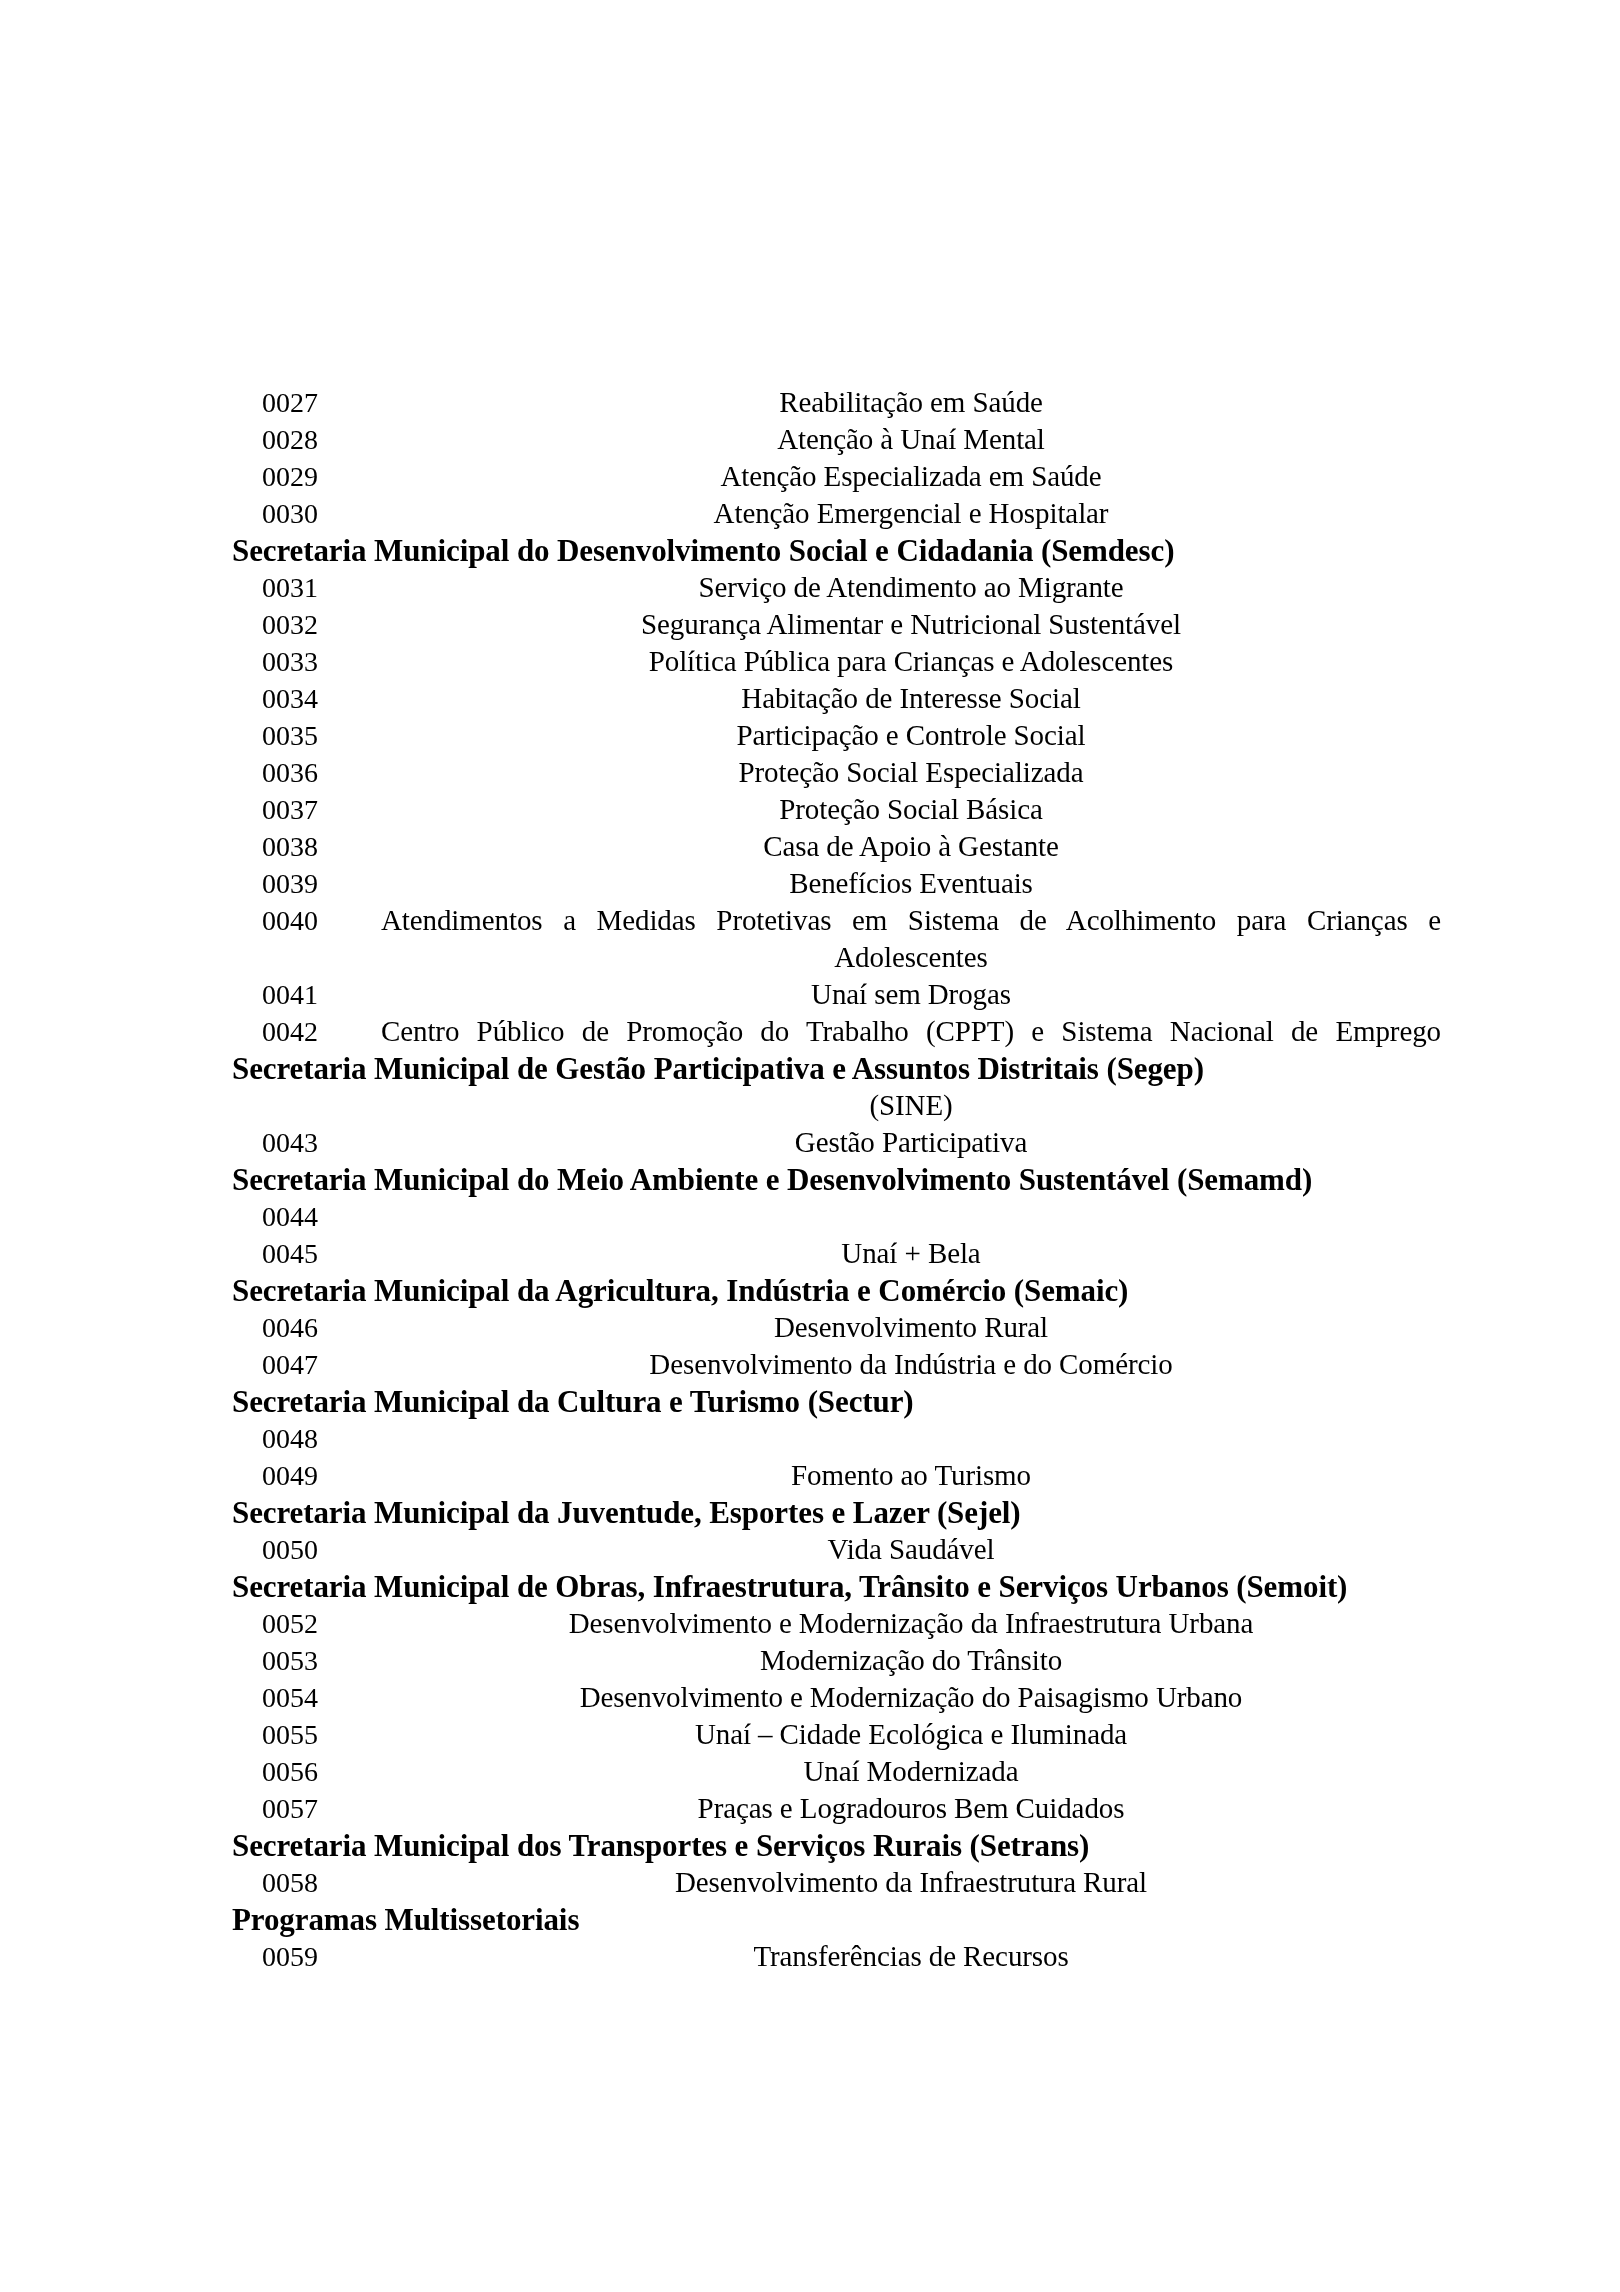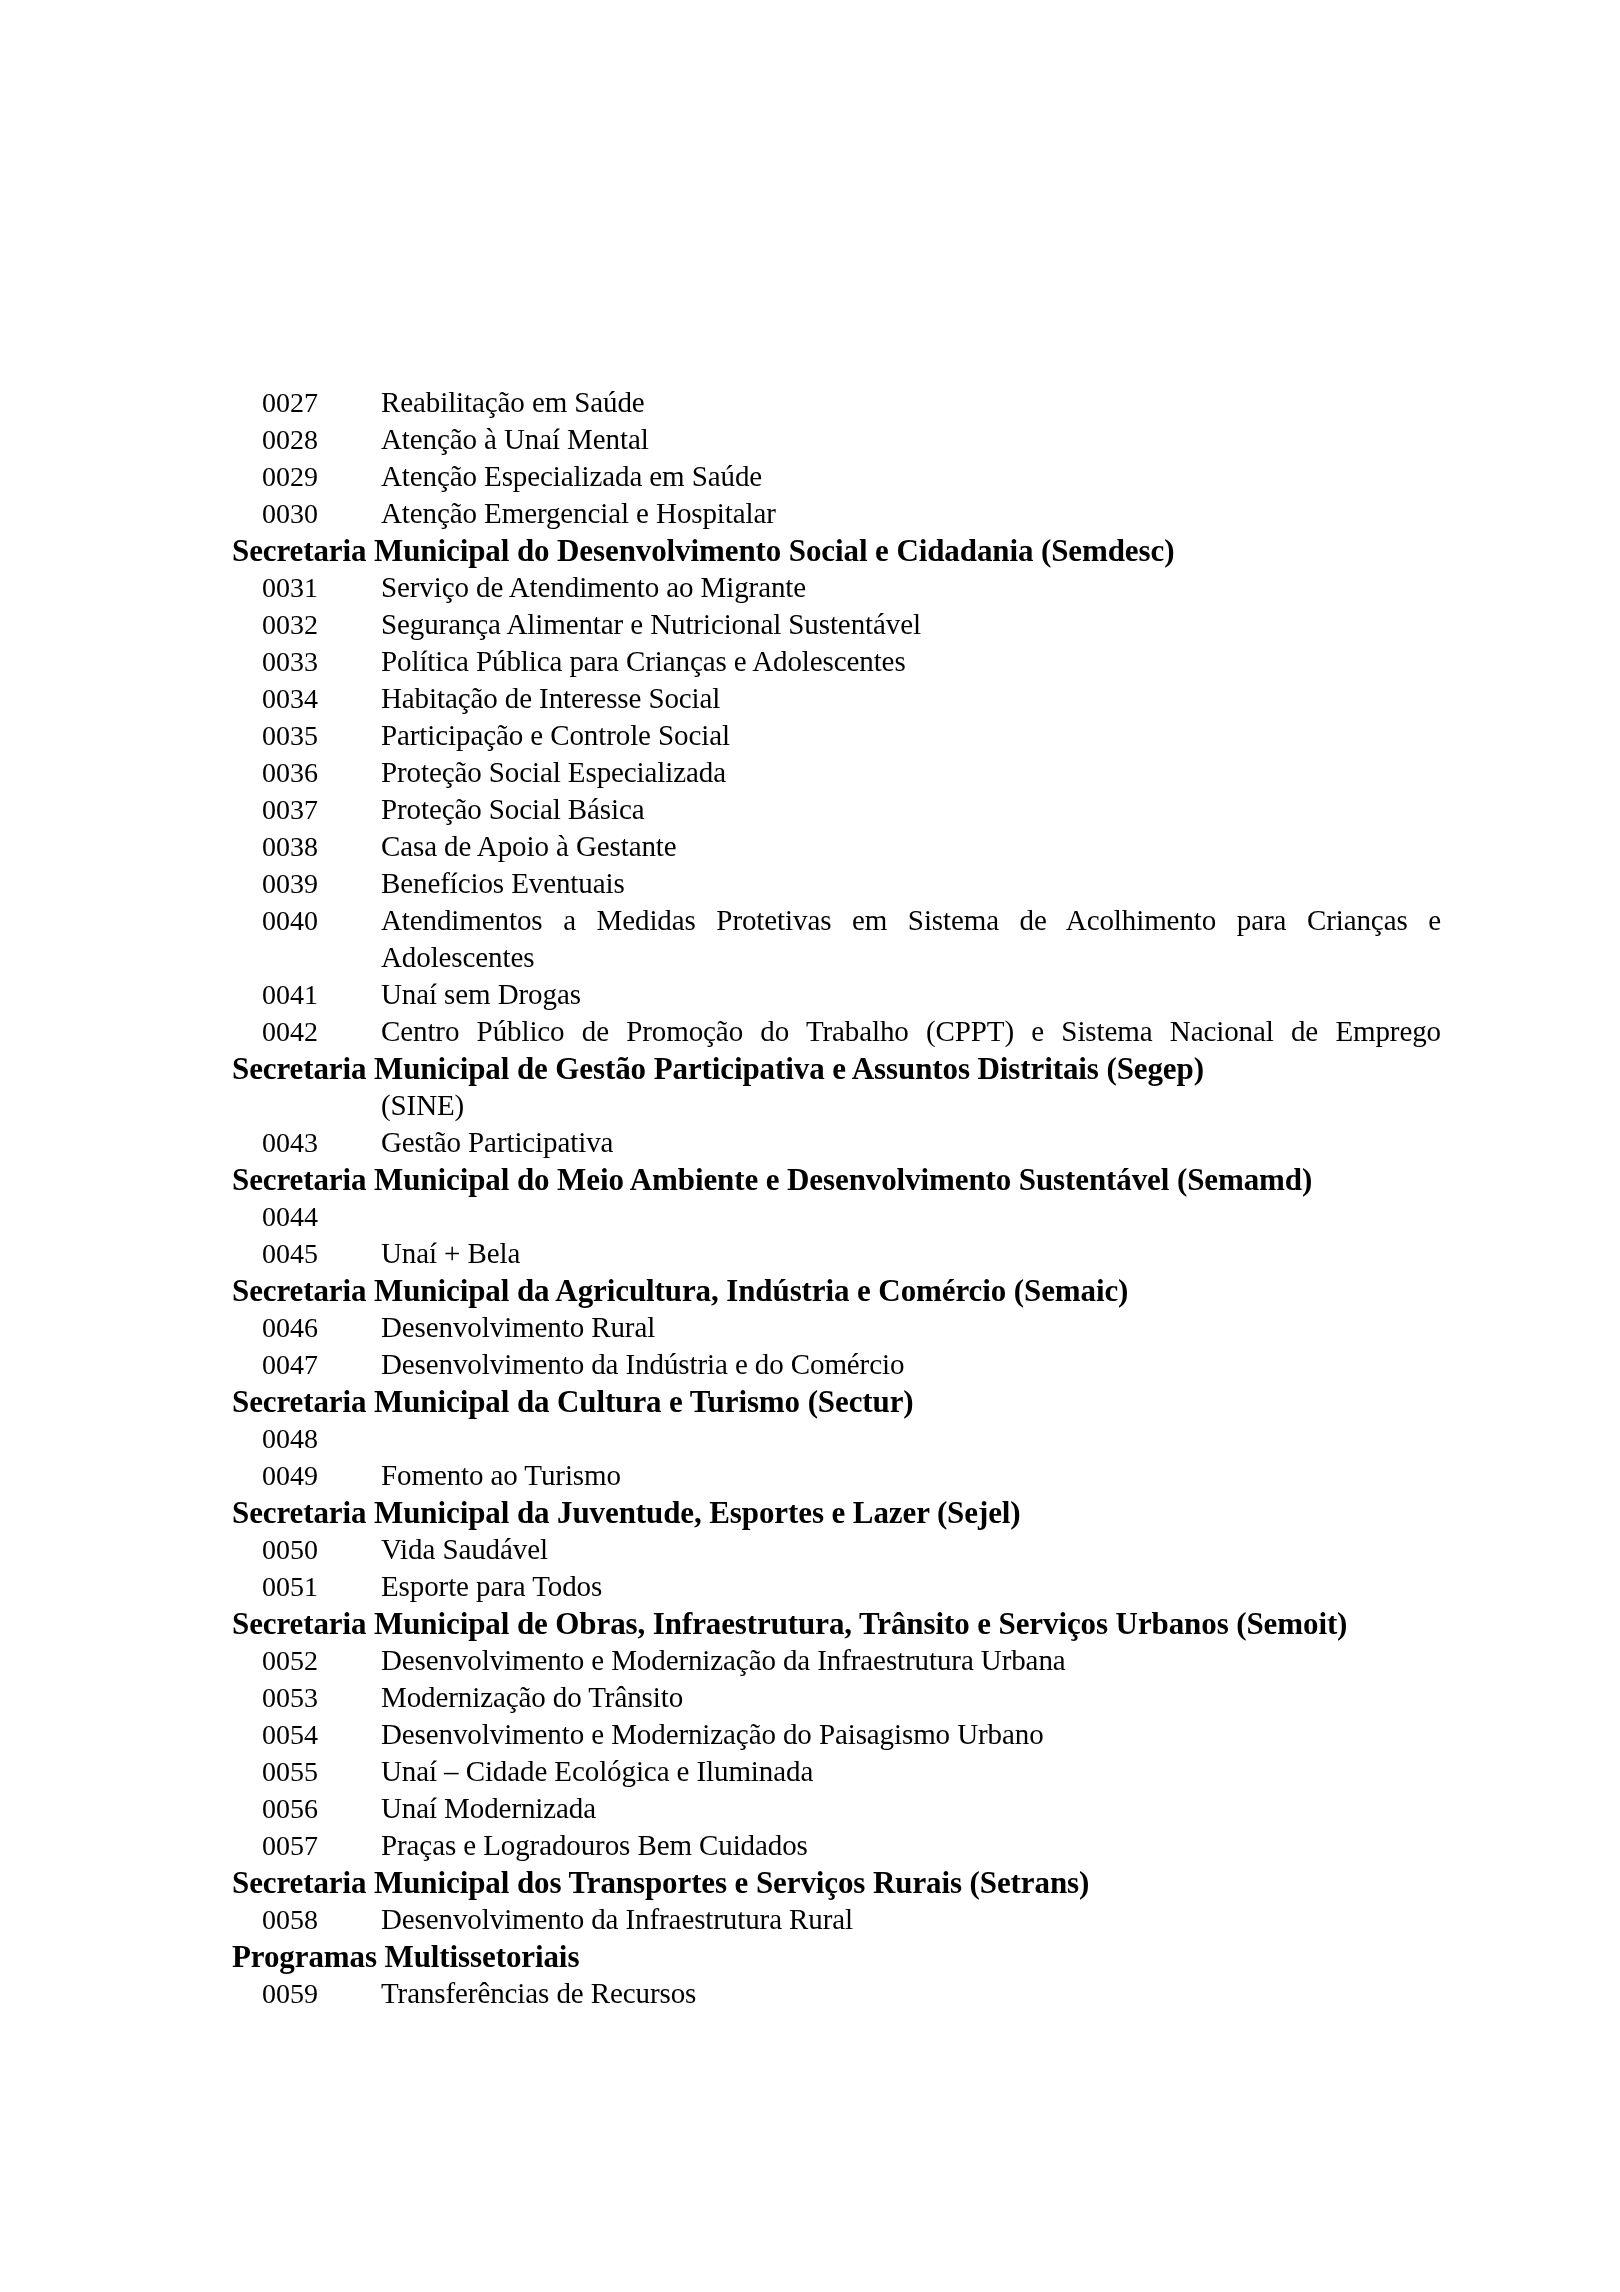--- a/index.html
+++ b/index.html
@@ -47,20 +47,21 @@
     top: 0;
     font-size: 28px;
   }
   .desc {
     position: absolute;
     left: 149px;
     top: 0;
     width: 1060px;
     font-size: 29px;
     letter-spacing: -0.1px;
+    text-align: center;
   }
   .desc.justify {
     text-align: justify;
     text-align-last: justify;
     white-space: normal;
     height: 37px;
     overflow: hidden;
   }
 </style>
 </head>
@@ -167,24 +168,20 @@
       </div>
       <div class="row item">
         <span class="code">0049</span>
         <span class="desc">Fomento ao Turismo</span>
       </div>
       <div class="row heading">Secretaria Municipal da Juventude, Esportes e Lazer (Sejel)</div>
       <div class="row item">
         <span class="code">0050</span>
         <span class="desc">Vida Saudável</span>
       </div>
-      <div class="row item">
-        <span class="code">0051</span>
-        <span class="desc">Esporte para Todos</span>
-      </div>
       <div class="row heading">Secretaria Municipal de Obras, Infraestrutura, Trânsito e Serviços Urbanos (Semoit)</div>
       <div class="row item">
         <span class="code">0052</span>
         <span class="desc">Desenvolvimento e Modernização da Infraestrutura Urbana</span>
       </div>
       <div class="row item">
         <span class="code">0053</span>
         <span class="desc">Modernização do Trânsito</span>
       </div>
       <div class="row item">

